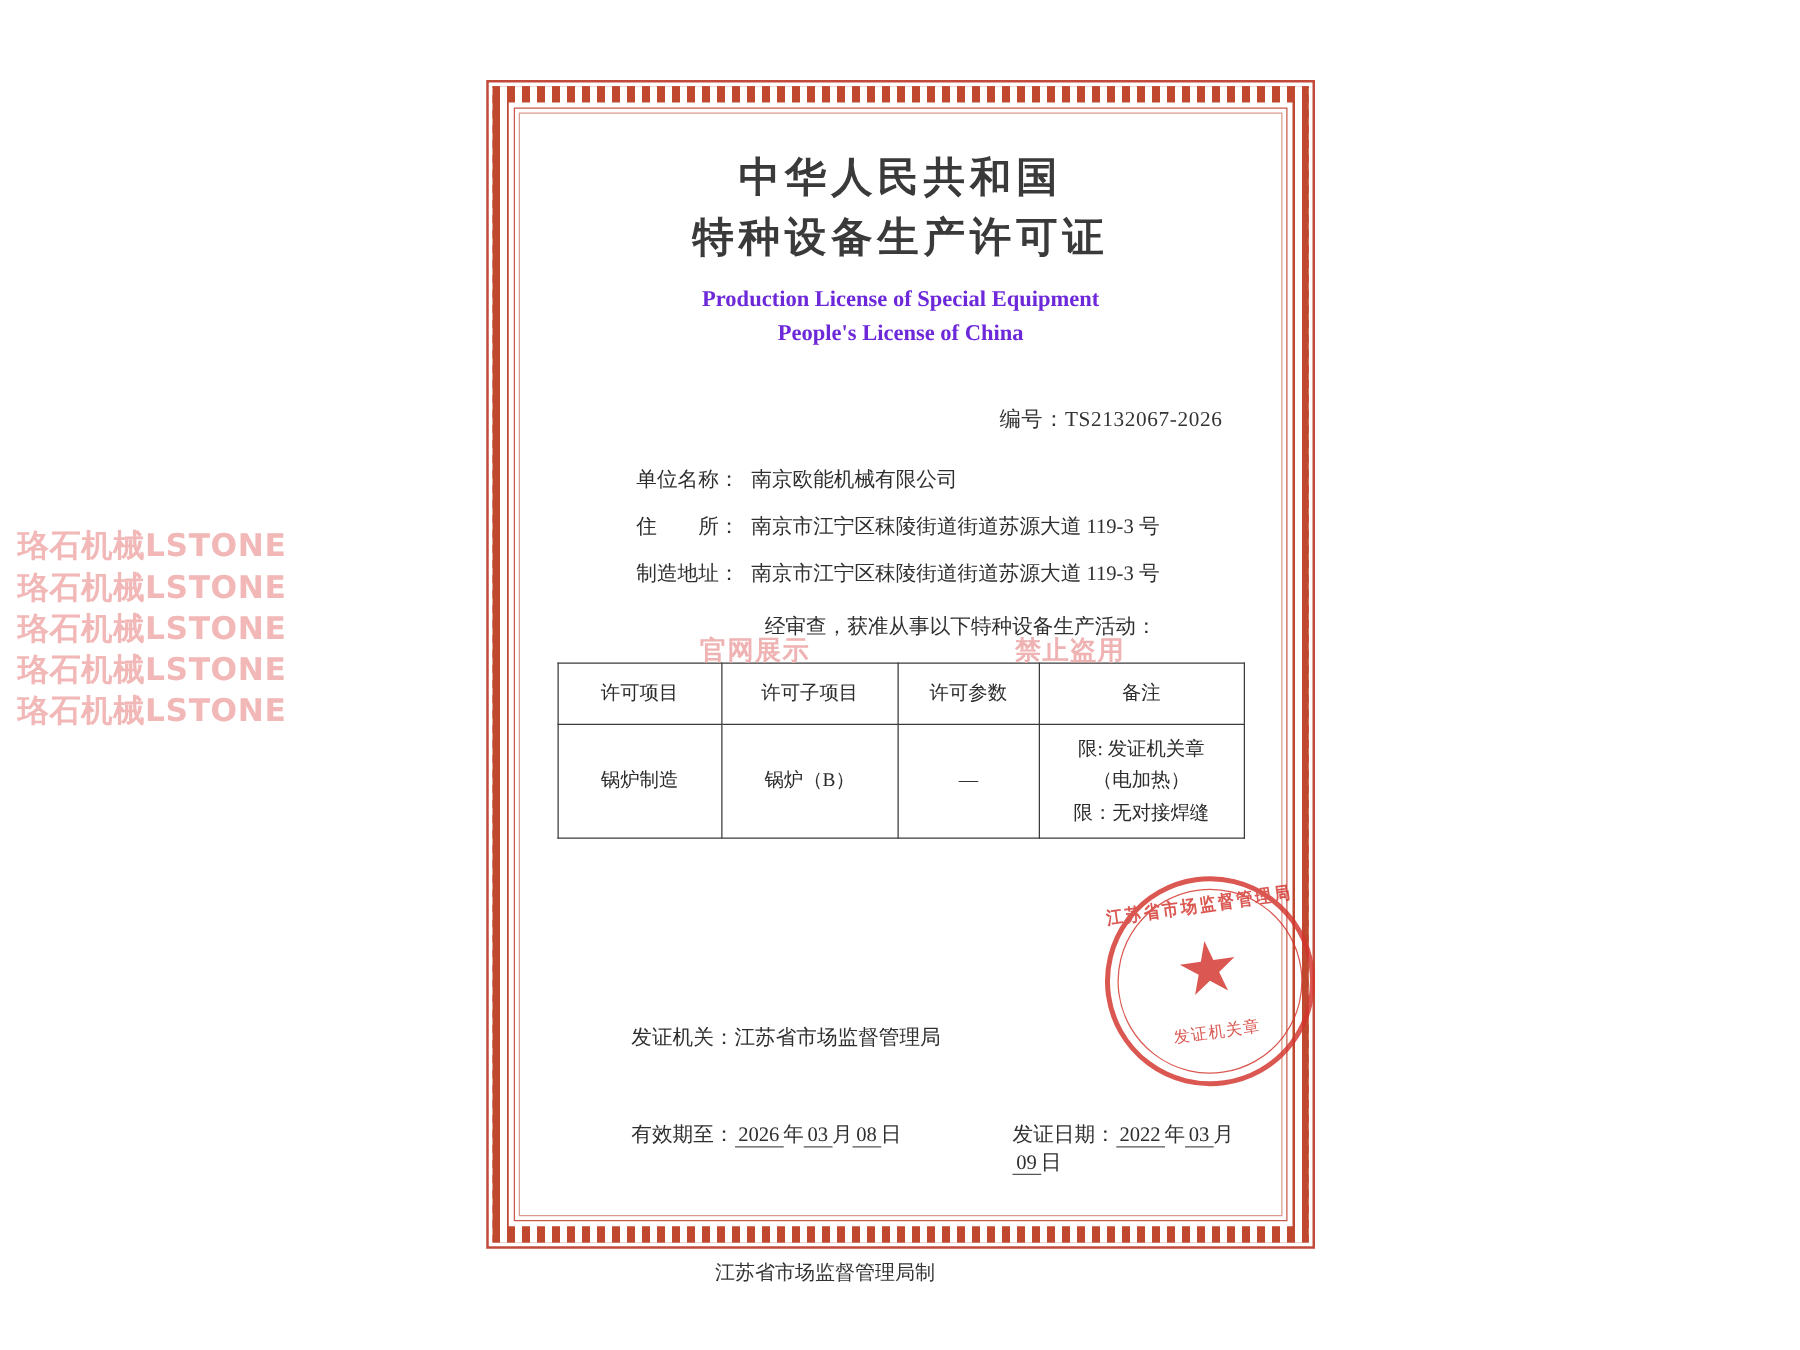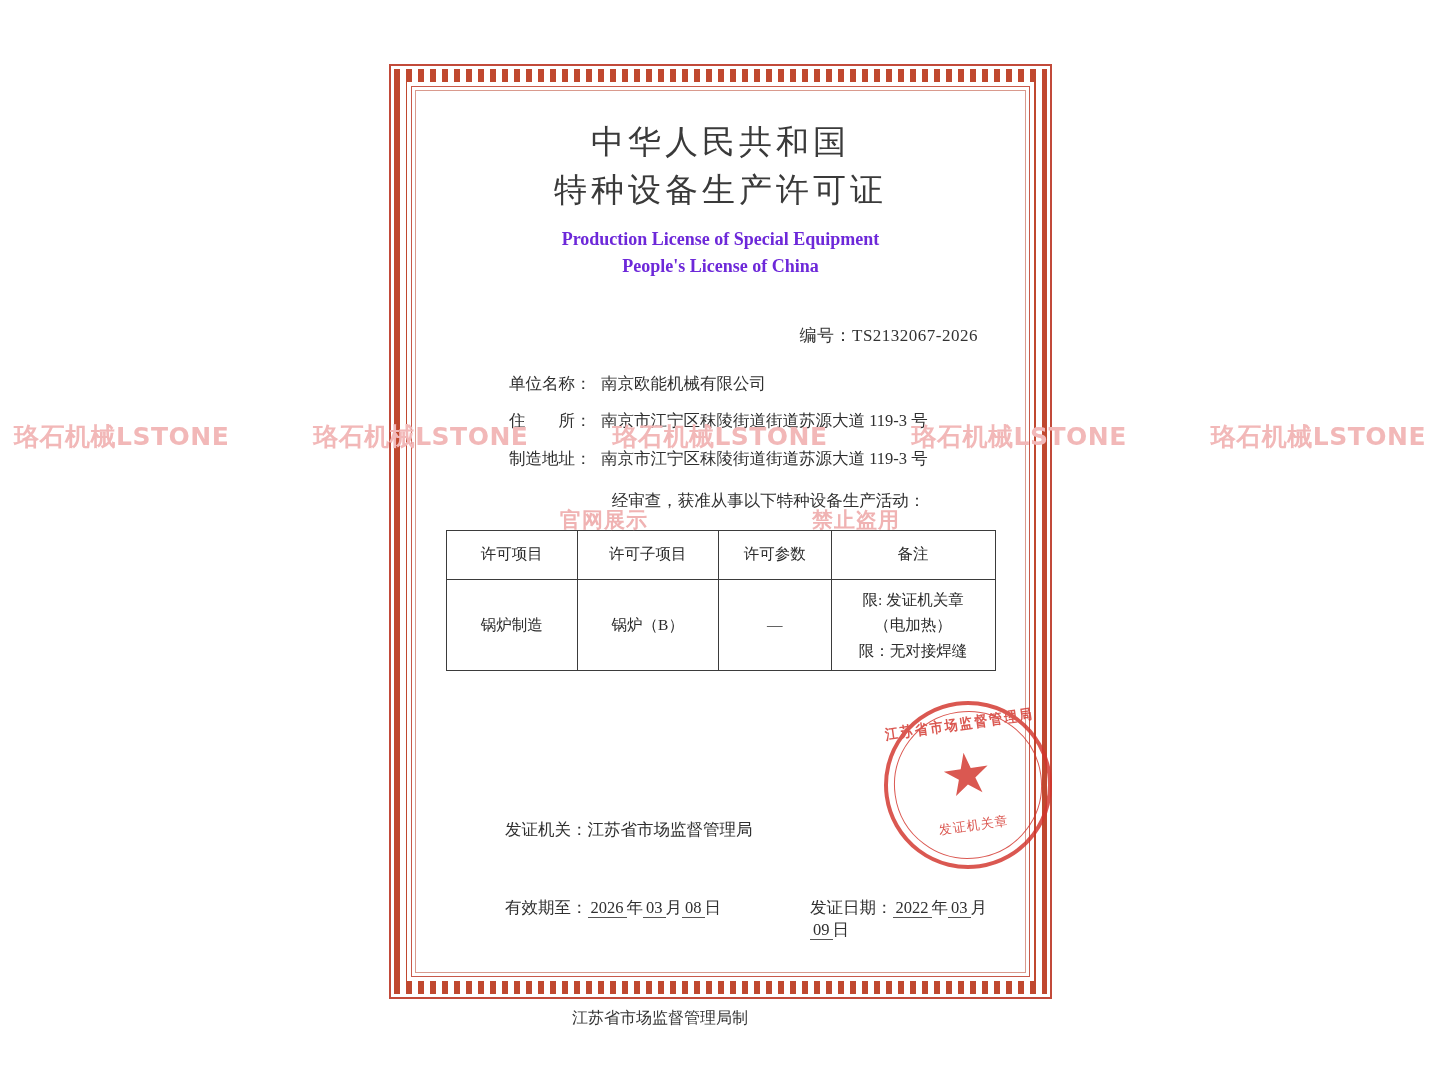--- a/index.html
+++ b/index.html
@@ -78,21 +78,21 @@
     left: 40px;
     top: 40px;
     right: 40px;
     bottom: 40px;
   }
 
   
   .title-cn {
     text-align: center;
     font-family: "DejaVu Sans", "Liberation Sans", sans-serif;
-    font-weight: normal;
+    font-weight: bold;
     font-size: 33px;
     letter-spacing: 4px;
     color: #3a3a3a;
     line-height: 1.45;
     margin-top: 14px;
   }
   .title-en {
     text-align: center;
     font-family: "Liberation Serif", serif;
     font-weight: bold;
@@ -260,24 +260,25 @@
     font-family: "DejaVu Sans", "Liberation Sans", sans-serif;
   }
 
   
   .wm-row {
     position: absolute;
     left: 0;
     top: 420px;
     width: 1440px;
     display: flex;
-    justify-content: space-between;
+    justify-content: flex-end;
     padding: 0 14px;
     box-sizing: border-box;
     pointer-events: none;
+    flex-direction: column;
   }
   .wm {
     font-family: "DejaVu Sans", "Liberation Sans", sans-serif;
     font-weight: bold;
     font-size: 25px;
     color: #f2b8b8;
     letter-spacing: 0.5px;
     white-space: nowrap;
   }
   .wm-center {

